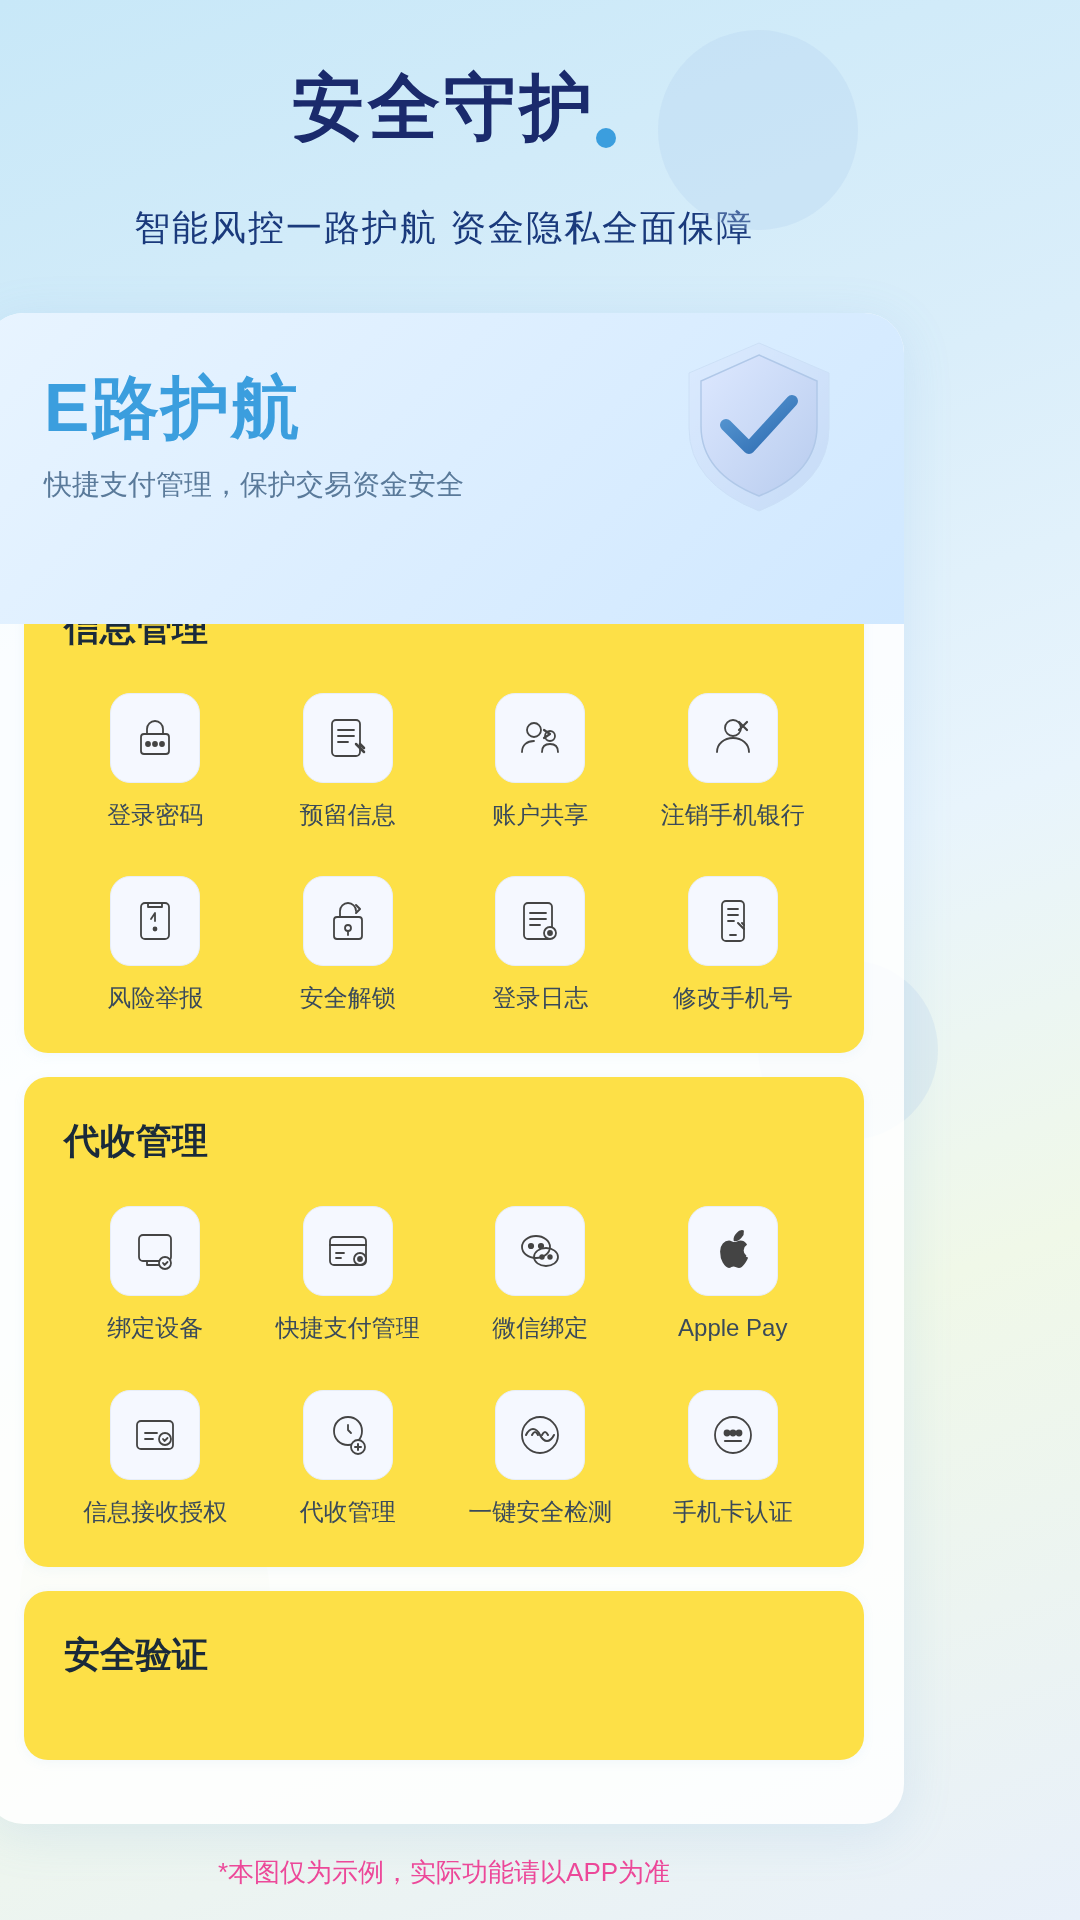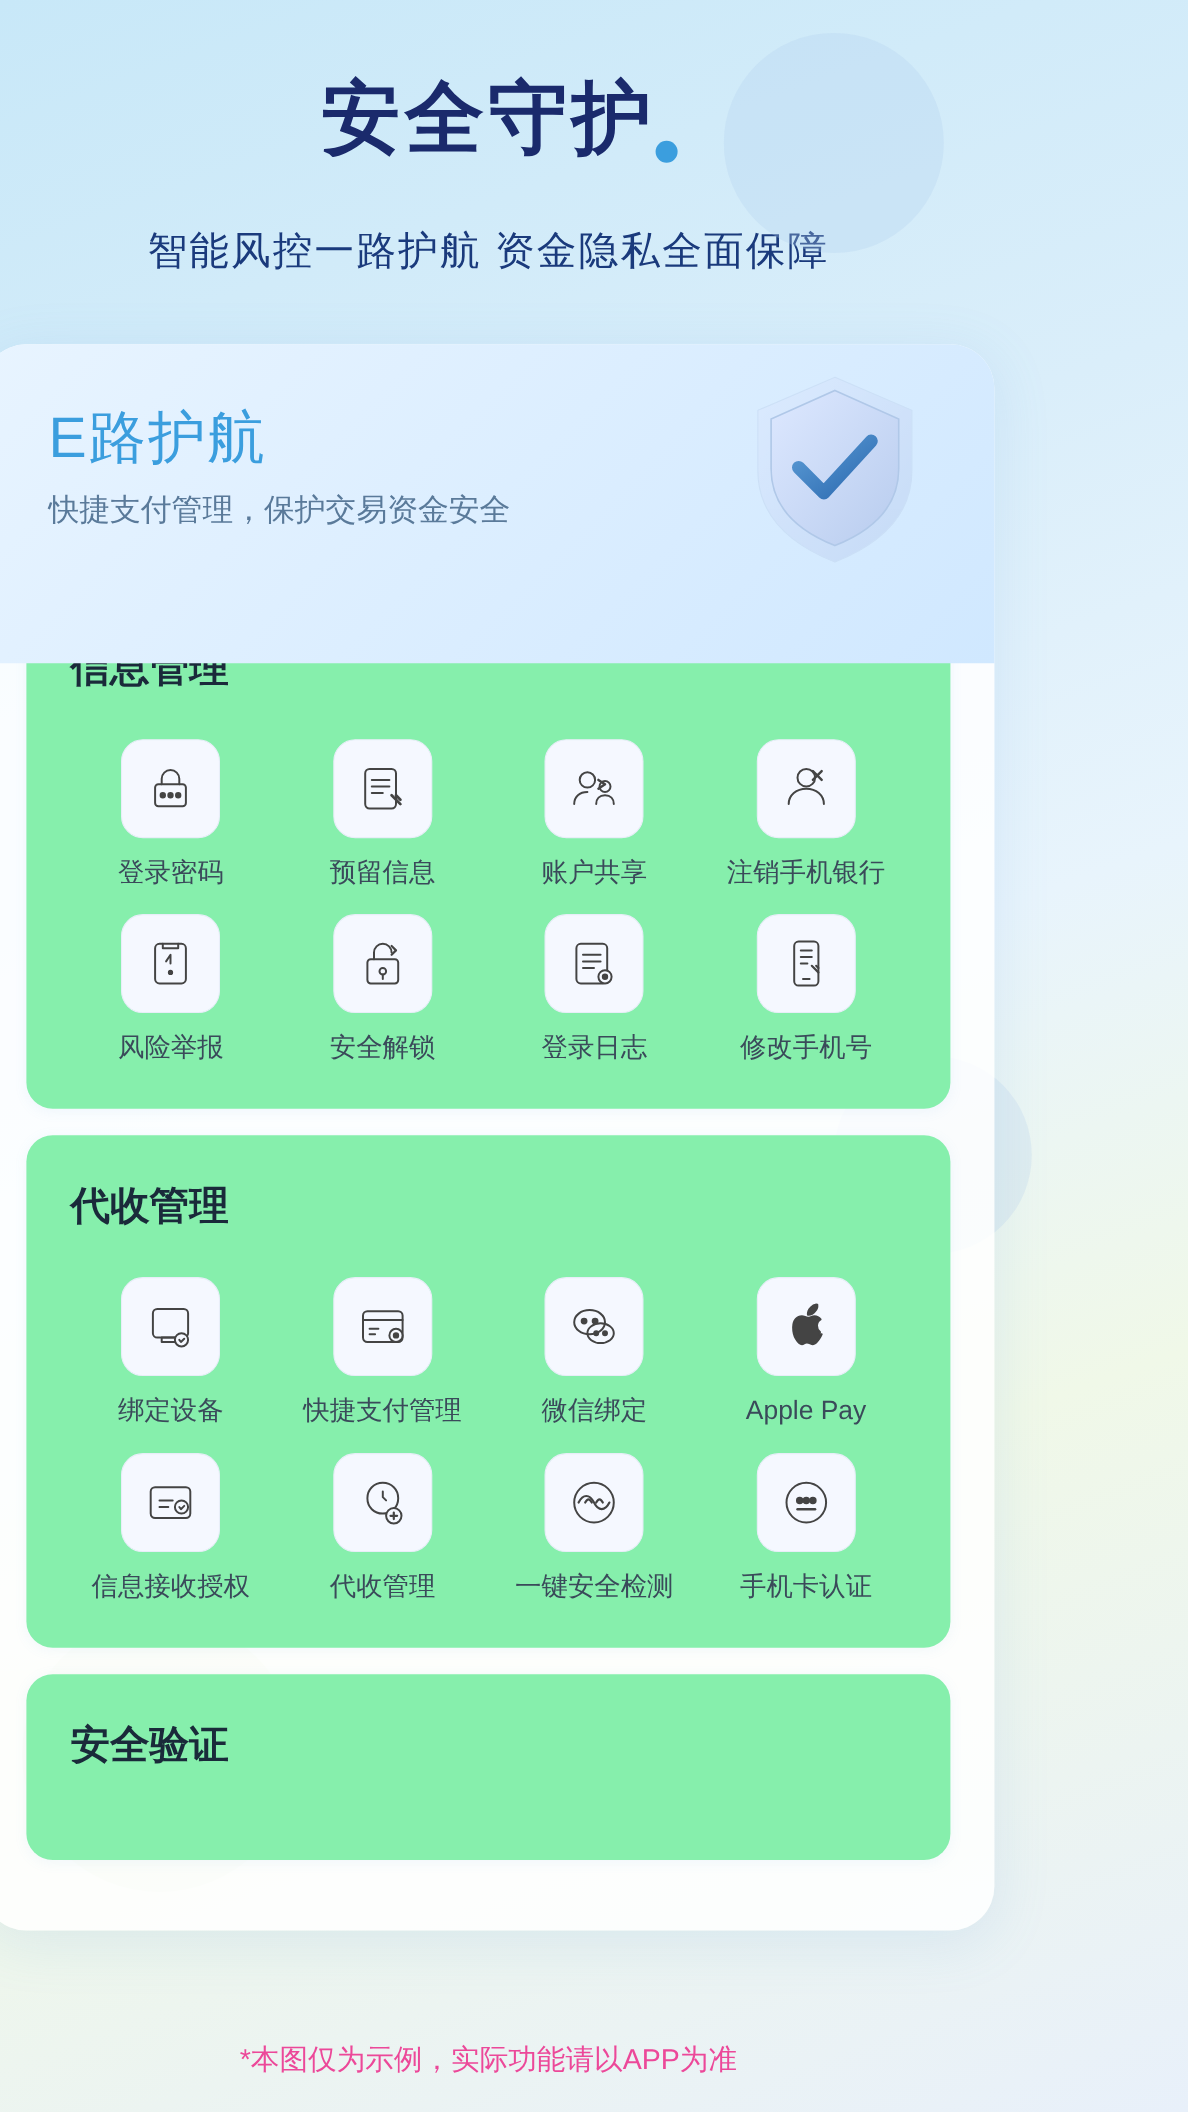--- a/index.html
+++ b/index.html
@@ -96,22 +96,22 @@
     
     .card-banner {
       background: linear-gradient(135deg, #e8f4ff 0%, #d0e8ff 100%);
       border-radius: 40px 40px 0 0;
       padding: 50px 60px 120px 60px;
       position: relative;
       overflow: hidden;
       min-height: 220px;
     }
     .card-banner-title {
-      font-size: 52px;
-      font-weight: 400;
+      font-size: 68px;
+      font-weight: 700;
       color: #3b9ede;
       letter-spacing: 2px;
     }
     .card-banner-subtitle {
       font-size: 28px;
       color: #5a7a9a;
       margin-top: 12px;
     }
     .shield-icon-container {
       position: absolute;
@@ -120,42 +120,42 @@
       width: 180px;
       height: 200px;
     }
     .shield-svg {
       width: 170px;
       height: 190px;
     }
 
     
     .section {
-      background: #86efac;
+      background: #fde047;
       border-radius: 24px;
       margin: -60px 40px 24px 40px;
       padding: 40px;
       box-shadow: 0 2px 12px rgba(100,160,220,0.08);
     }
     .section + .section {
       margin-top: 0;
       margin-bottom: 24px;
     }
     .section-title {
       font-size: 36px;
       font-weight: 700;
       color: #1a2a3a;
       margin-bottom: 40px;
     }
 
     
     .icon-grid {
       display: grid;
       grid-template-columns: repeat(4, 1fr);
-      gap: 22px 10px;
+      gap: 46px 10px;
     }
     .icon-item {
       display: flex;
       flex-direction: column;
       align-items: center;
       gap: 16px;
       cursor: pointer;
     }
     .icon-box {
       width: 90px;

